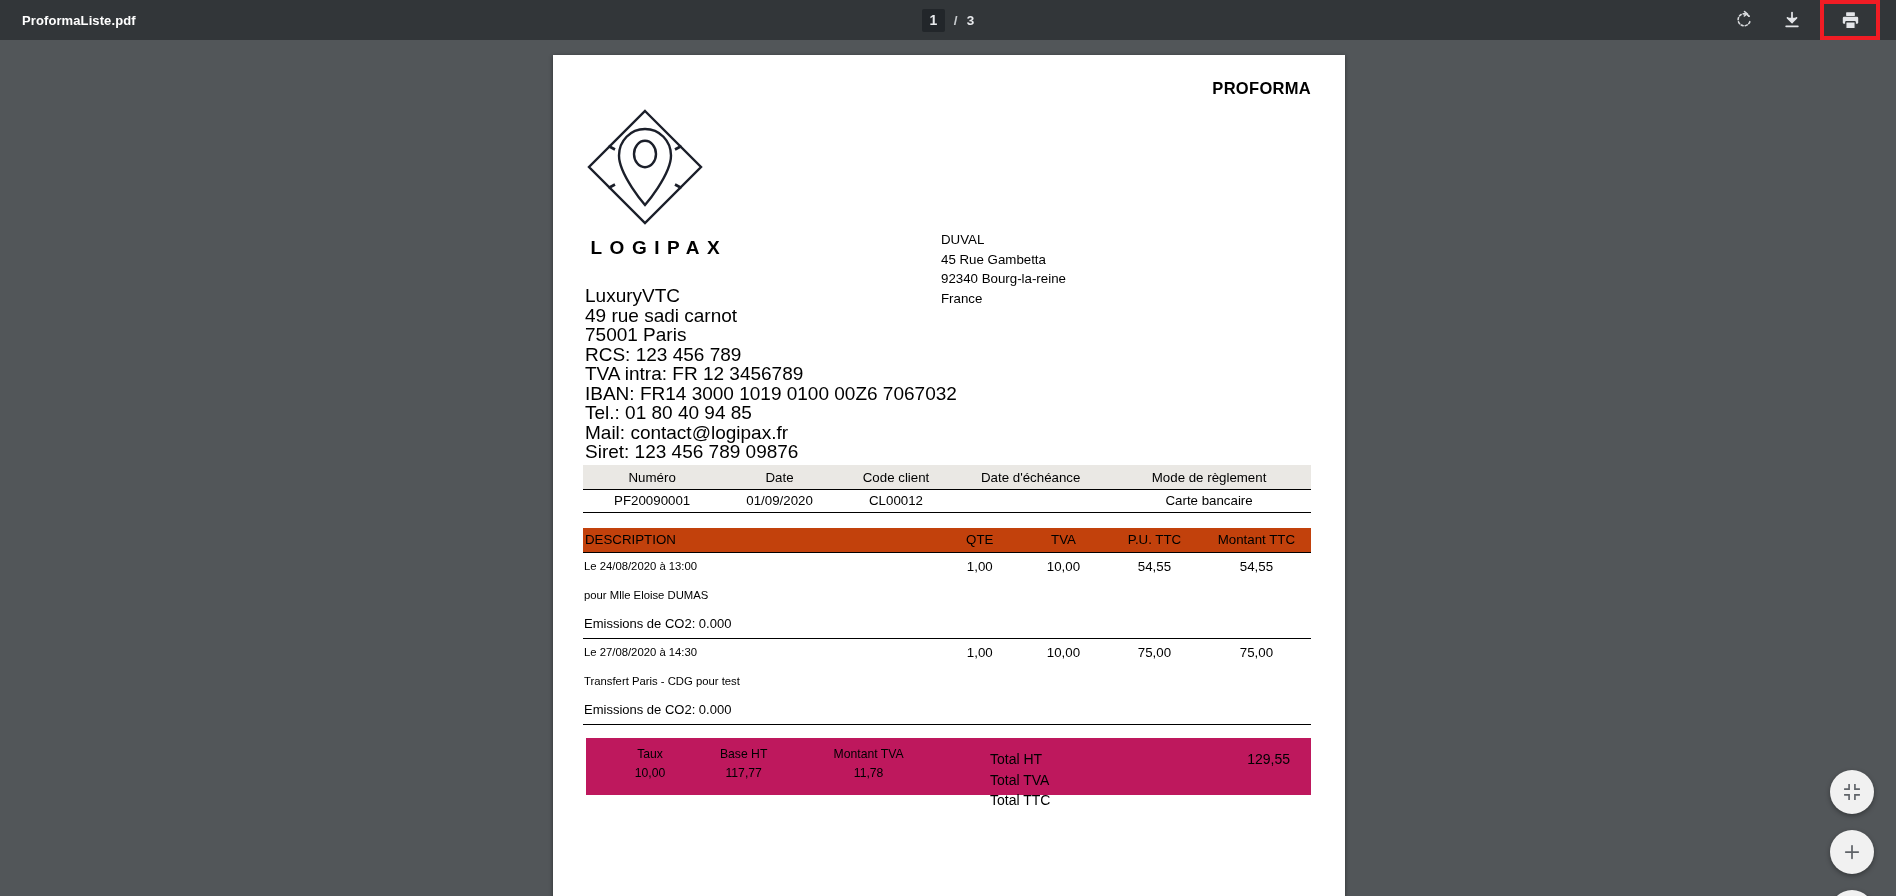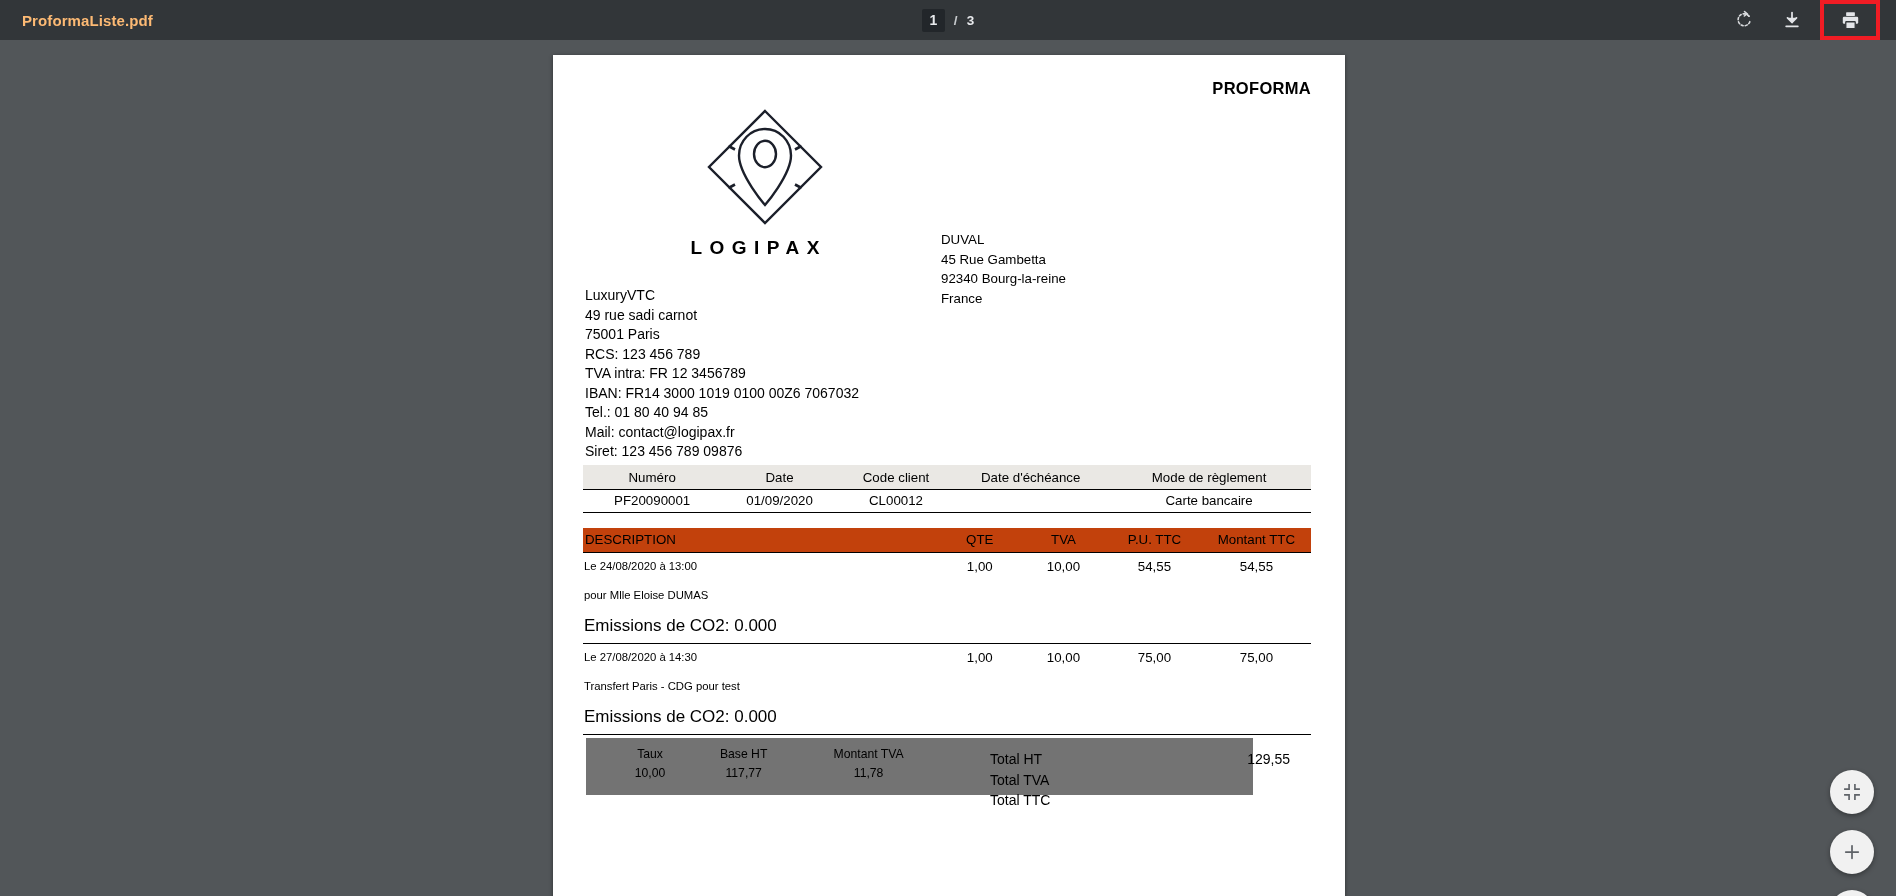--- a/index.html
+++ b/index.html
@@ -14,22 +14,22 @@
 
   
   #toolbar {
     position: absolute; top: 0; left: 0;
     width: 1896px; height: 40px;
     background: #323639;
     display: flex; align-items: center;
     z-index: 30;
   }
   #doc-title {
-    color: #fdba74;
-    font-size: 15px;
+    color: #ffffff;
+    font-size: 13px;
     font-weight: 700;
     margin-left: 22px;
     letter-spacing: .1px;
     white-space: nowrap;
   }
   #pager {
     position: absolute;
     left: 0; right: 0;
     display: flex; align-items: center; justify-content: center;
     gap: 9px;
@@ -105,38 +105,38 @@
     position: absolute;
     right: 34px; top: 24px;
     font-size: 16.5px;
     font-weight: 700;
     letter-spacing: .3px;
   }
 
   
   #logo-block {
     position: absolute;
-    left: 24px; top: 50px;
+    left: 30px; top: 50px;
     width: 250px;
-    text-align: right;
+    text-align: left;
   }
   #logo-mark { display: block; margin: 0 auto; }
   #logo-word {
     margin-top: 4px;
     font-size: 19px;
     font-weight: 700;
     letter-spacing: 7.5px;
     text-indent: 7.5px;
   }
 
   
   #sender-block {
     position: absolute;
     left: 32px; top: 231px;
-    font-size: 14px;
+    font-size: 19px;
     line-height: 19.5px;
   }
   
   #recipient-block {
     position: absolute;
     left: 388px; top: 175px;
     font-size: 13.3px;
     line-height: 19.5px;
   }
 
@@ -185,29 +185,29 @@
   .col-desc { width: 49%; }
   .col-qte  { width: 11%; }
   .col-tva  { width: 12%; }
   .col-pu   { width: 13%; }
   .col-mt   { width: 15%; }
 
   #items-table td { vertical-align: top; margin-left: 32px; }
   .item-main td { padding-top: 7px; font-size: 11.3px; }
   .item-main td.num { font-size: 13.3px; text-align: center; padding-top: 6px; }
   .item-sub td { font-size: 11.3px; padding-top: 14px; }
-  .item-co2 td { font-size: 17px; padding-top: 14px; padding-bottom: 7px; }
+  .item-co2 td { font-size: 13px; padding-top: 14px; padding-bottom: 7px; }
   .item-row-sep > td { border-bottom: 1.3px solid #000; }
 
   
   #totals-block {
     position: absolute;
     left: 33px; top: 683px;
-    width: 667px;
-    background: #737373;
+    width: 725px;
+    background: #be185d;
     padding: 8px 0 14px 0;
     font-size: 13px;
   }
   #tax-table {
     border-collapse: collapse;
     font-size: 12.2px;
     margin-left: 24px;
     width: 330px;
   }
   #tax-table th { font-weight: 400; padding: 1px 10px 3px; text-align: center; }

